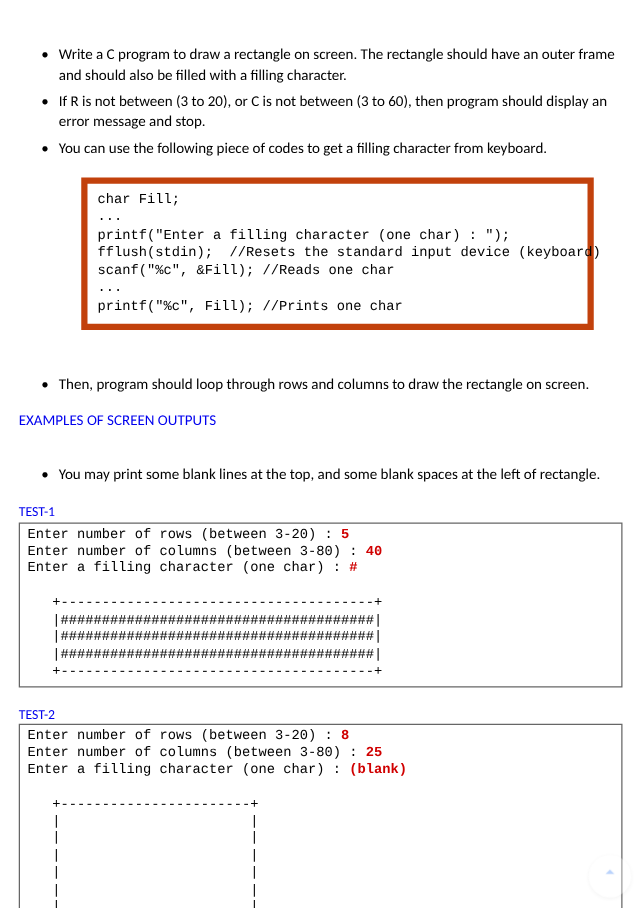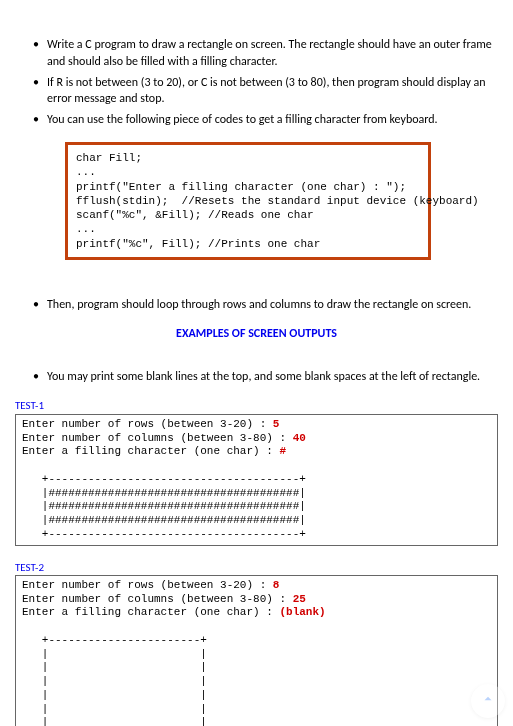--- a/index.html
+++ b/index.html
@@ -28,33 +28,32 @@
     }
     ul.main-list > li::before {
       content: "•";
       position: absolute;
       left: 0;
       color: #000;
       font-size: 12px;
     }
     .code-section {
       margin: 10px 0 10px 50px;
-      border: 3px solid #c2410c;
+      border: 5px solid #c2410c;
       padding: 6px 8px;
       font-family: "Courier New", monospace;
       font-size: 11px;
       white-space: pre;
       line-height: 1.3;
       display: inline-block;
-      width: 366px;
+      width: 410px;
     }
     .examples-header {
       color: #0000EE;
-      font-weight: bold;
-      text-align: center;
+      font-weight: normal;
       margin: 12px 0 6px 0;
       font-size: 12px;
     }
     .test-label {
       color: #0000EE;
       font-weight: normal;
       margin-top: 14px;
       margin-bottom: 0;
       font-size: 11px;
     }
@@ -95,21 +94,21 @@
     }
   </style>
 </head>
 <body>
 
 
 
 <ul class="main-list">
   <li>Write a C program to draw a rectangle on screen.
 The rectangle should have an outer frame and should also be filled with a filling character.</li>
-  <li>If R is not between (3 to 20), or  C is not between (3 to 80), then program should display an error message and stop.</li>
+  <li>If R is not between (3 to 20), or  C is not between (3 to 60), then program should display an error message and stop.</li>
   <li>You can use the following piece of codes to get a filling character from keyboard.</li>
 </ul>
 
 <div class="code-section">char Fill;
 ...
 printf("Enter a filling character (one char) : ");
 fflush(stdin);  //Resets the standard input device (keyboard)
 scanf("%c", &amp;Fill); //Reads one char
 ...
 printf("%c", Fill); //Prints one char</div>

